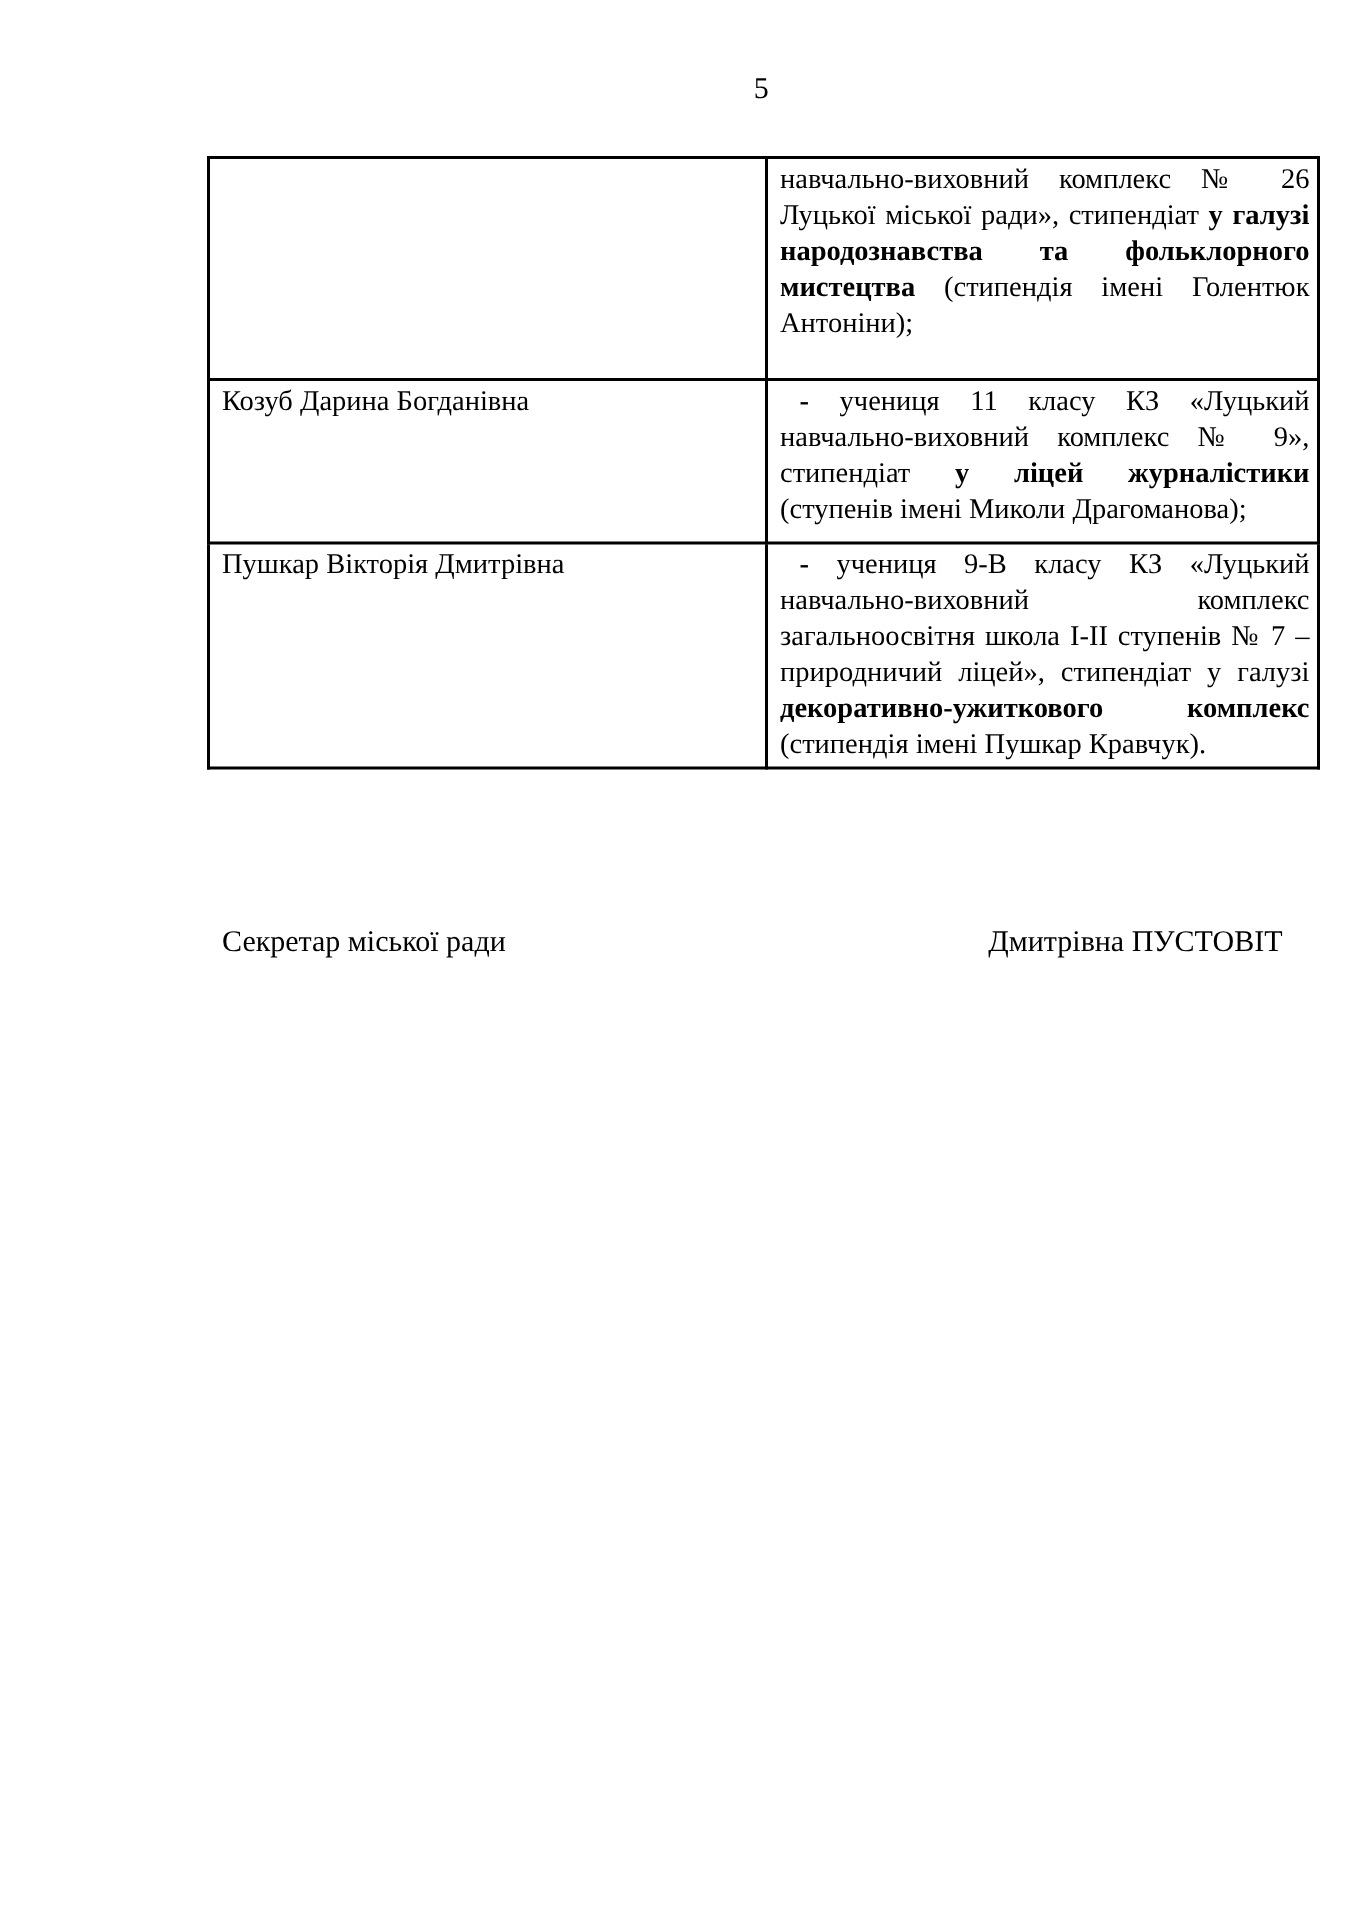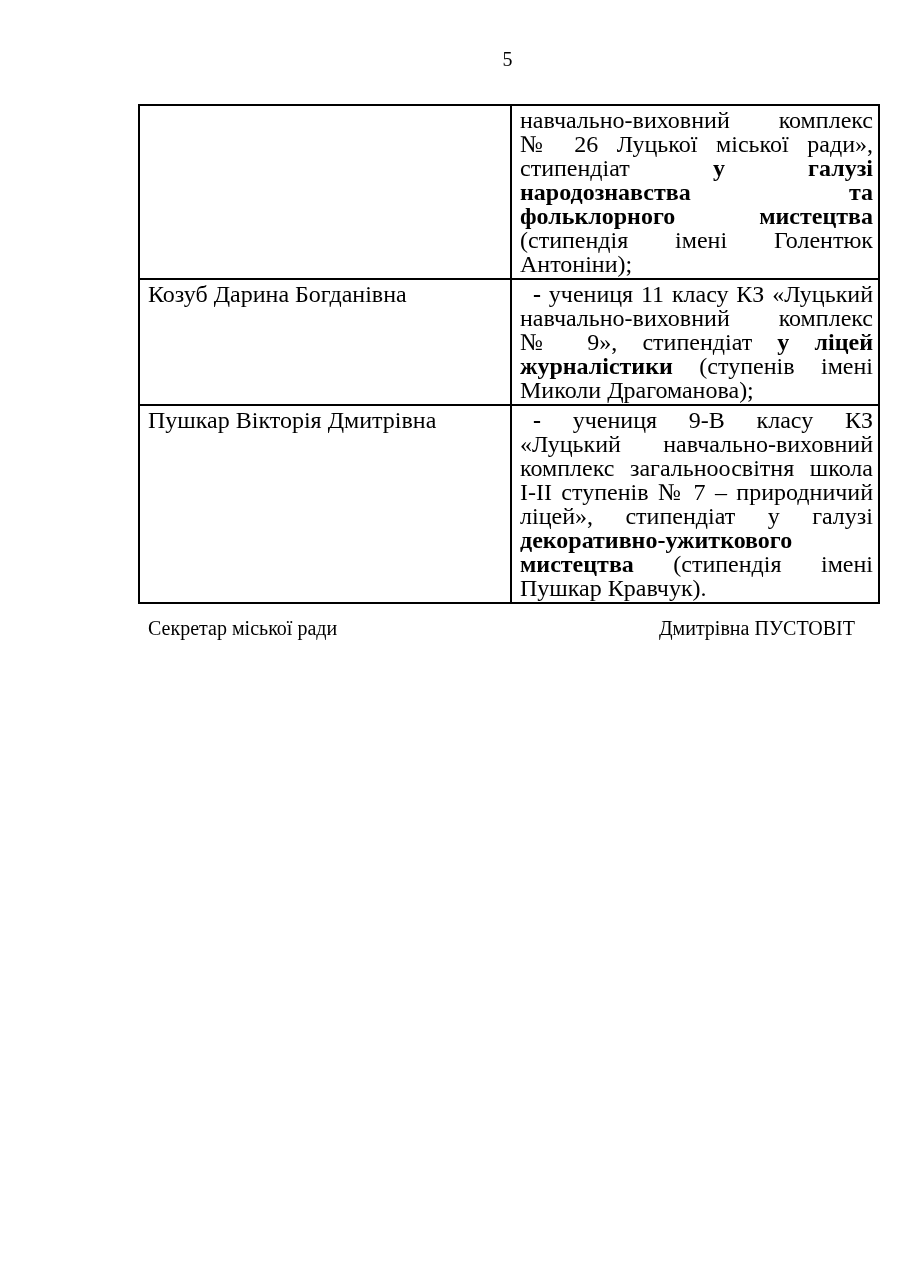--- a/index.html
+++ b/index.html
@@ -26,33 +26,33 @@
     position: absolute;
     left: 138px;
     top: 104px;
     width: 740px;
     border-collapse: collapse;
     table-layout: fixed;
   }
   .stipend-table td {
     border: 2px solid #000000;
     vertical-align: top;
-    font-size: 24px;
+    font-size: 19px;
     line-height: 24px;
     padding: 2px 5px 2px 8px;
   }
   .stipend-table td.name-cell {
     width: 372px;
   }
   .stipend-table td.desc-cell {
     width: 368px;
     text-align: justify;
   }
   .stipend-table tr:nth-child(1) { height: 148px; }
-  .stipend-table tr:nth-child(2) { height: 122px; padding-left: 48px; }
+  .stipend-table tr:nth-child(2) { height: 109px; padding-left: 48px; }
   .stipend-table tr:nth-child(3) { height: 149px; }
   .desc-cell p { text-align: justify; }
   .desc-cell p.indent { text-indent: 13px; }
   .desc-cell b { font-weight: bold; }
   .signature-block {
     position: absolute;
     left: 148px;
     top: 616px;
     width: 707px;
     display: flex;
@@ -77,21 +77,21 @@
       </tr>
       <tr>
         <td class="name-cell">Козуб Дарина Богданівна</td>
         <td class="desc-cell">
           <p class="indent"><b>- </b><span>учениця 11 класу КЗ «Луцький навчально-виховний комплекс №&nbsp;9», стипендіат </span><b>у ліцей журналістики</b><span> (ступенів імені Миколи Драгоманова);</span></p>
         </td>
       </tr>
       <tr>
         <td class="name-cell">Пушкар Вікторія Дмитрівна</td>
         <td class="desc-cell">
-          <p class="indent"><b>- </b><span>учениця 9-В класу КЗ «Луцький навчально-виховний комплекс загальноосвітня школа І-ІІ ступенів №&nbsp;7 – природничий ліцей», стипендіат у галузі </span><b>декоративно-ужиткового мистецтва</b><span> (стипендія імені Пушкар Кравчук).</span></p>
+          <p class="indent"><b>- </b><span>учениця 9-В класу КЗ «Луцький навчально-виховний комплекс загальноосвітня школа І-ІІ ступенів №&nbsp;7 – природничий ліцей», стипендіат у галузі </span><b>декоративно-ужиткового комплекс</b><span> (стипендія імені Пушкар Кравчук).</span></p>
         </td>
       </tr>
     </tbody>
 </table>
 
 <div class="signature-block">
   <span>Секретар міської ради</span>
   <span>Дмитрівна ПУСТОВІТ</span>
 </div>
 

